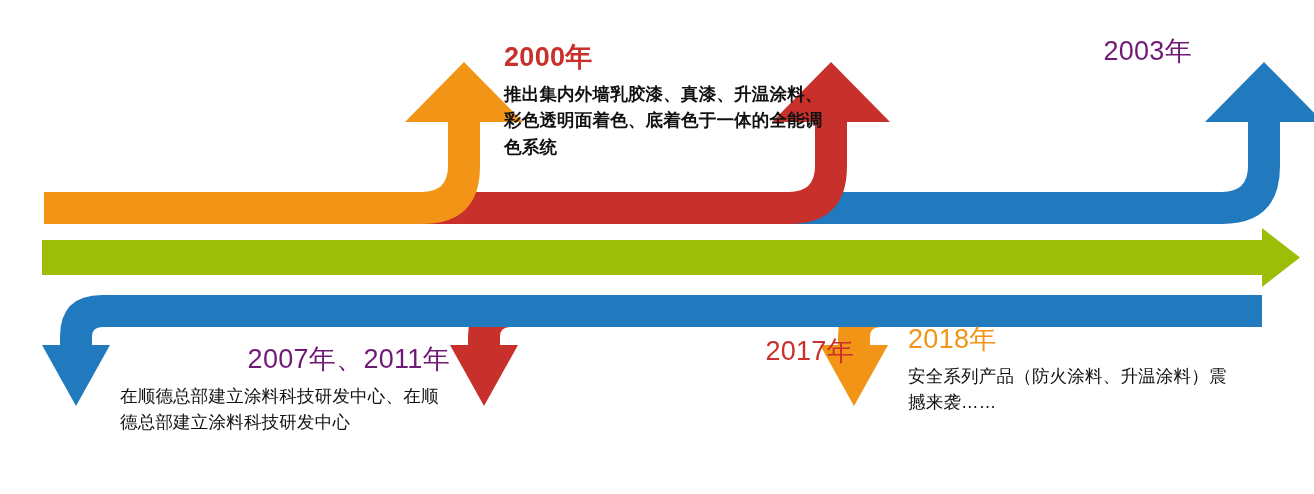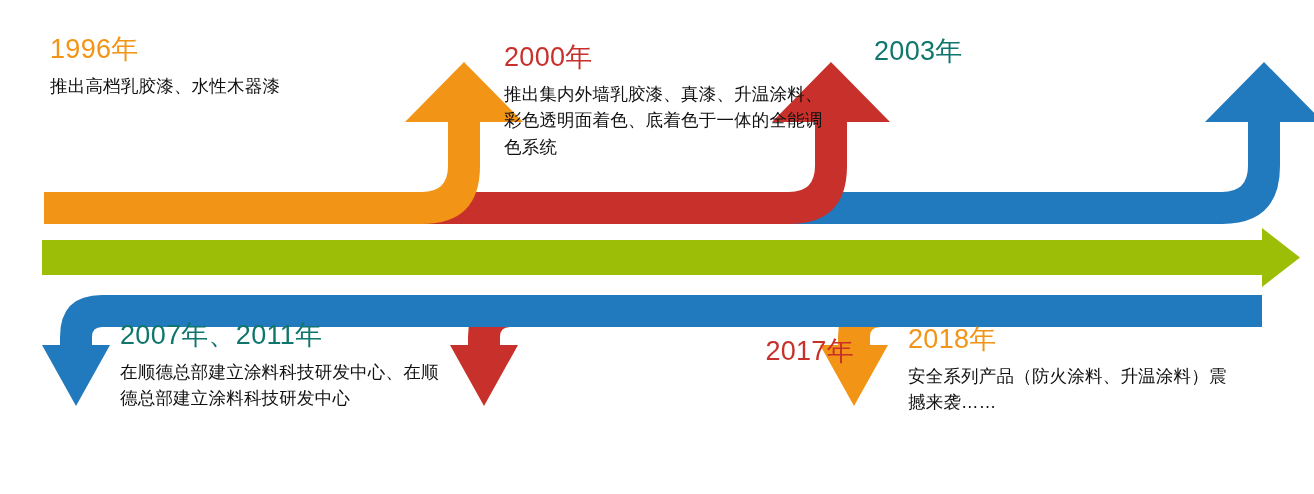--- a/index.html
+++ b/index.html
@@ -37,27 +37,27 @@
   }
   .entry-desc {
     font-size: 17.5px;
     line-height: 1.52;
     color: #111111;
     margin: 0;
     letter-spacing: 0.2px;
   }
   .year-orange { color: #F29415; }
   .year-red    { color: #C8302B; }
-  .year-blue   { color: #0f766e; }
+  .year-blue   { color: #701a75; text-align: right; }
 
   
   #entry-1996 { left: 50px;  top: 34px;  width: 400px; }
-  #entry-2000 { left: 504px; top: 42px;  width: 320px; }
+  #entry-2000 { left: 504px; top: 42px;  width: 320px; font-weight: bold; }
   #entry-2003 { left: 874px; top: 36px;  width: 318px; }
-  #entry-2007 { left: 120px; top: 320px; width: 330px; }
+  #entry-2007 { left: 120px; top: 344px; width: 330px; }
   #entry-2017 { left: 534px; top: 336px; width: 320px; text-align: right; }
   #entry-2018 { left: 908px; top: 324px; width: 320px; }
 </style>
 </head>
 <body>
 
 <div id="canvas">
 
   <svg id="timeline-svg" viewBox="0 0 1314 494">
 
@@ -149,24 +149,20 @@
                L 42 345
                L 76 406
                L 110 345
                L 92 345
                L 92 337
                Q 92 327 102 327
                L 1262 327 Z" fill="#2179BE"></path>
     </g>
   </svg>
 
-  <div class="entry" id="entry-1996">
-    <div class="entry-year year-orange">1996年</div>
-    <div class="entry-desc">推出高档乳胶漆、水性木器漆</div>
-  </div>
 
   <div class="entry" id="entry-2000">
     <div class="entry-year year-red">2000年</div>
     <div class="entry-desc">推出集内外墙乳胶漆、真漆、升温涂料、彩色透明面着色、底着色于一体的全能调色系统</div>
   </div>
 
   <div class="entry" id="entry-2003">
     <div class="entry-year year-blue">2003年</div>
   </div>
 

